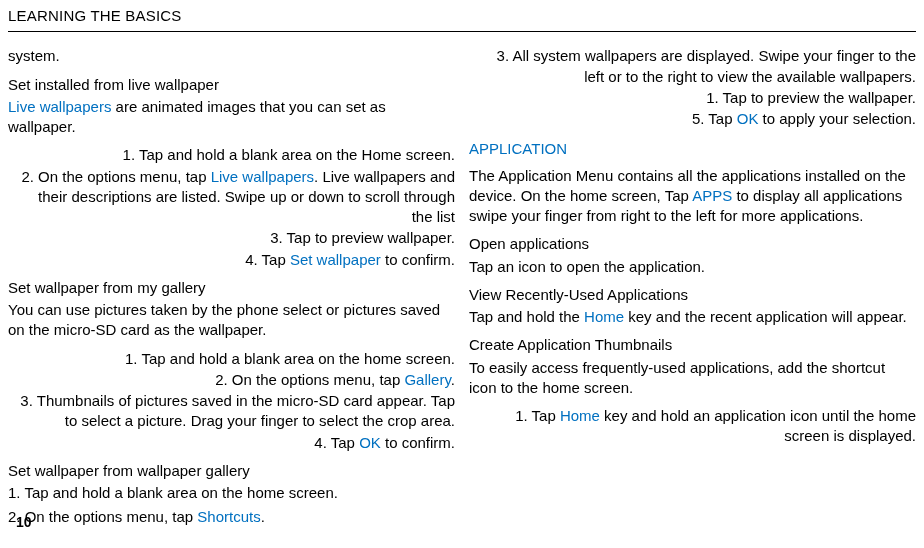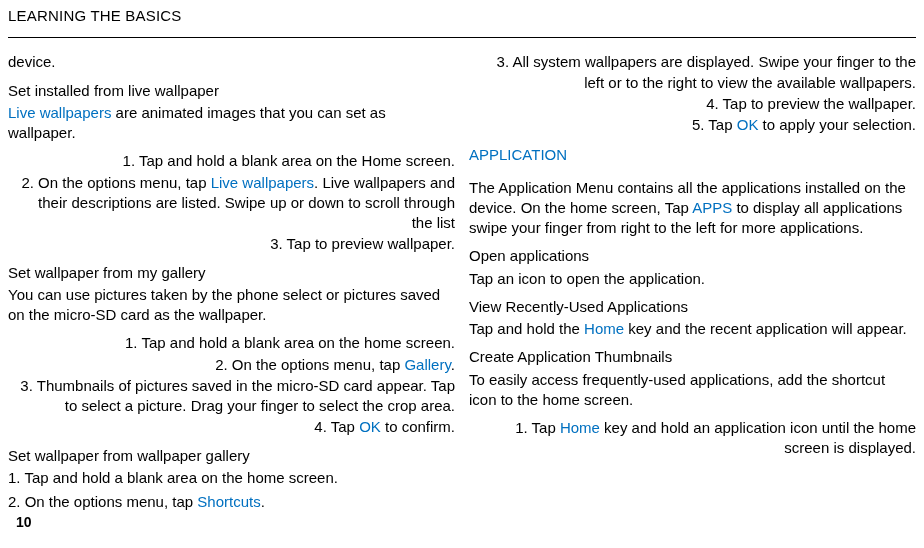--- a/index.html
+++ b/index.html
@@ -9,39 +9,39 @@
       line-height: 1.35;
       color: #000;
       background: #fff;
       width: 924px;
       height: 548px;
       padding: 6px 8px 8px 8px;
     }
     .header {
       font-size: 15px;
       border-bottom: 1px solid #000;
-      padding-bottom: 11px;
+      padding-bottom: 5px;
       margin-bottom: 14px;
       letter-spacing: 0.2px;
     }
     .columns {
       display: flex;
       gap: 14px;
     }
     .col {
       flex: 1;
       min-width: 0;
     }
     .para { margin-bottom: 8px; }
     .subhead { margin-bottom: 2px; margin-top: 6px; }
     .link { color: #0070c0; }
     .section-title {
       color: #0070c0;
       margin-top: 10px;
-      margin-bottom: 12px;
+      margin-bottom: 6px;
     }
     .numitem {
       padding-left: 20px;
       text-indent: -16px;
       margin-left: 2px;
       margin-bottom: 1px;
       text-align: right;
     }
     .page-num {
       position: absolute;
@@ -54,43 +54,44 @@
   </style>
 </head>
 <body>
 <div class="wrap">
 
 <div class="header">LEARNING THE BASICS</div>
 
 <div class="columns">
 
   <div class="col">
-    <div class="para">device.</div>
+    <div class="para">system.</div>
 
     <div class="subhead">Set installed from live wallpaper</div>
     <div class="para"><span class="link">Live wallpapers</span><span> are animated images that you can set as wallpaper.</span></div>
     <div class="numitem">1. Tap and hold a blank area on the Home screen.</div>
     <div class="numitem"><span>2. On the options menu, tap </span><span class="link">Live wallpapers</span><span>. Live wallpapers and their descriptions are listed. Swipe up or down to scroll through the list</span></div>
     <div class="numitem">3. Tap to preview wallpaper.</div>
+    <div class="numitem"><span>4. Tap </span><span class="link">Set wallpaper</span><span> to confirm.</span></div>
 
     <div class="subhead" style="margin-top:8px">Set wallpaper from my gallery</div>
     <div class="para">You can use pictures taken by the phone select or pictures saved on the micro-SD card as the wallpaper.</div>
     <div class="numitem">1. Tap and hold a blank area on the home screen.</div>
     <div class="numitem"><span>2. On the options menu, tap </span><span class="link">Gallery</span><span>.</span></div>
     <div class="numitem">3. Thumbnails of pictures saved in the micro-SD card appear. Tap to select a picture. Drag your finger to select the crop area.</div>
     <div class="numitem"><span>4. Tap </span><span class="link">OK</span><span> to confirm.</span></div>
 
     <div class="subhead" style="margin-top:8px">Set wallpaper from wallpaper gallery</div>
     <div class="para" style="margin-bottom:4px">1. Tap and hold a blank area on the home screen.</div>
     <div class="para"><span>2. On the options menu, tap </span><span class="link">Shortcuts</span><span>.</span></div>
   </div>
 
   <div class="col">
     <div class="numitem">3. All system wallpapers are displayed. Swipe your finger to the left or to the right to view the available wallpapers.</div>
-    <div class="numitem">4. Tap to preview the wallpaper.</div>
+    <div class="numitem">1. Tap to preview the wallpaper.</div>
     <div class="numitem"><span>5. Tap </span><span class="link">OK</span><span> to apply your selection.</span></div>
 
     <div class="section-title">APPLICATION</div>
     <div class="para"><span>The Application Menu contains all the applications installed on the device. On the home screen, Tap </span><span class="link">APPS</span><span> to display all applications swipe your finger from right to the left for more applications.</span></div>
 
     <div class="subhead">Open applications</div>
     <div class="para">Tap an icon to open the application.</div>
 
     <div class="subhead">View Recently-Used Applications</div>
     <div class="para"><span>Tap and hold the </span><span class="link">Home</span><span> key and the recent application will appear.</span></div>

